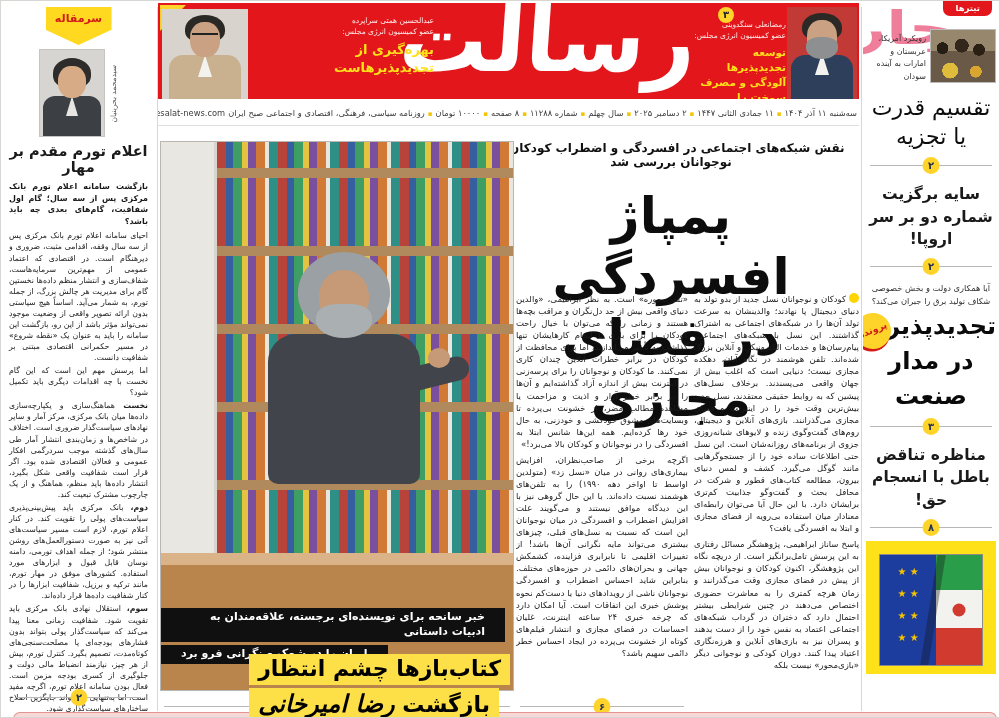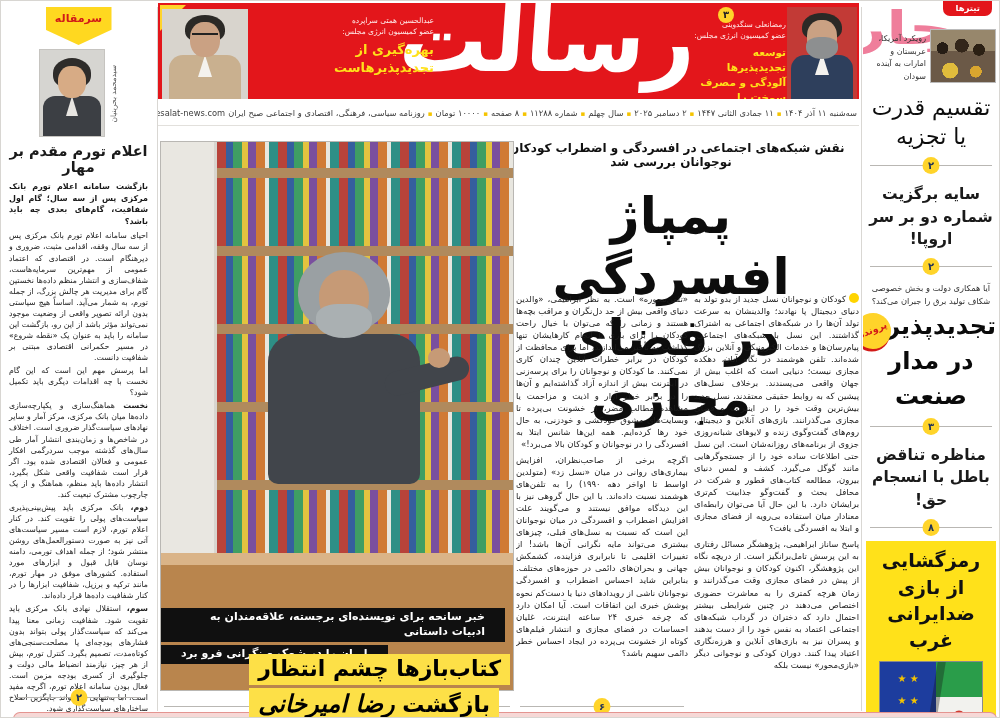--- a/index.html
+++ b/index.html
@@ -320,21 +320,20 @@
     <h3 class="sb-h-huge">تجدیدپذیرها در مدار صنعت</h3>
     <div class="parvandeh">پرونده</div>
     <div class="badge-line">
       <span class="badge-num">۳</span>
     </div>
     <h3 class="sb-h-mid">مناظره تناقض باطل با انسجام حق!</h3>
     <div class="badge-line">
       <span class="badge-num">۸</span>
     </div>
     <div class="decode-box">
-      <h3 class="decode-h">رمزگشایی از بازی ضدایرانی غرب</h3>
       <div class="flags">
         <div class="flag-eu"></div>
         <div class="flag-iran"></div>
       </div>
     </div>
 
   </aside>
 
   <div class="bottom-strip"></div>
 </div>

